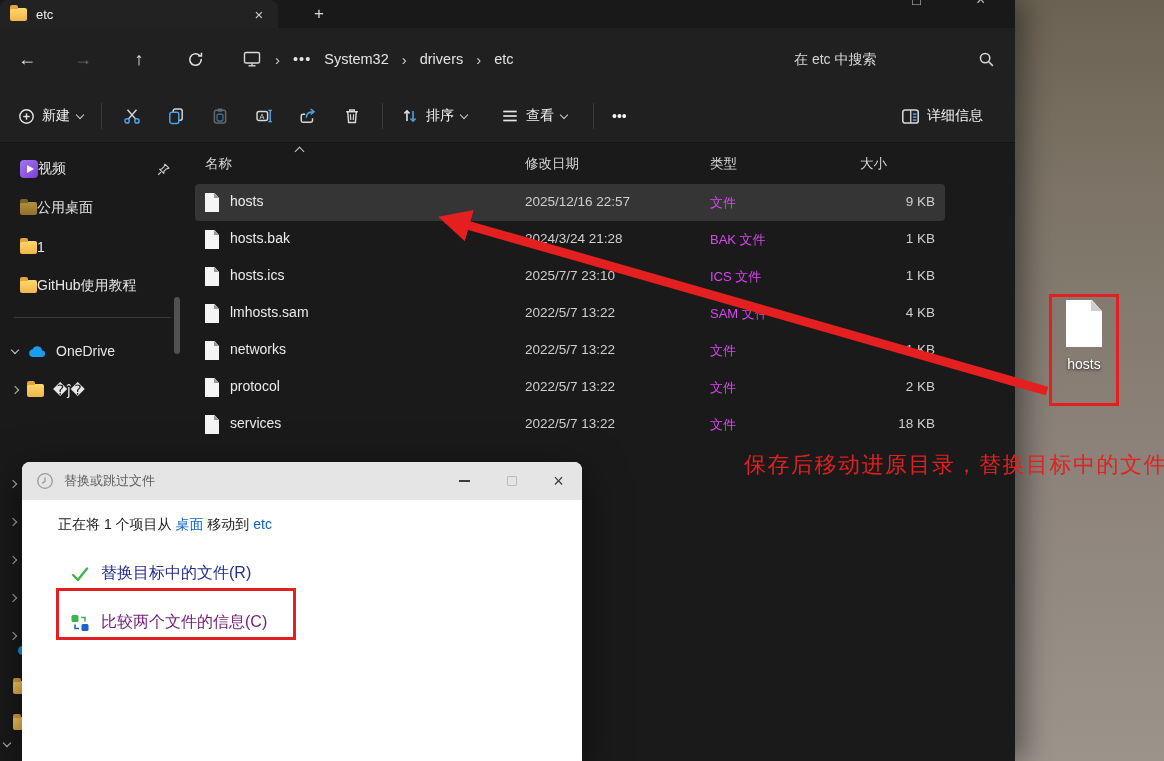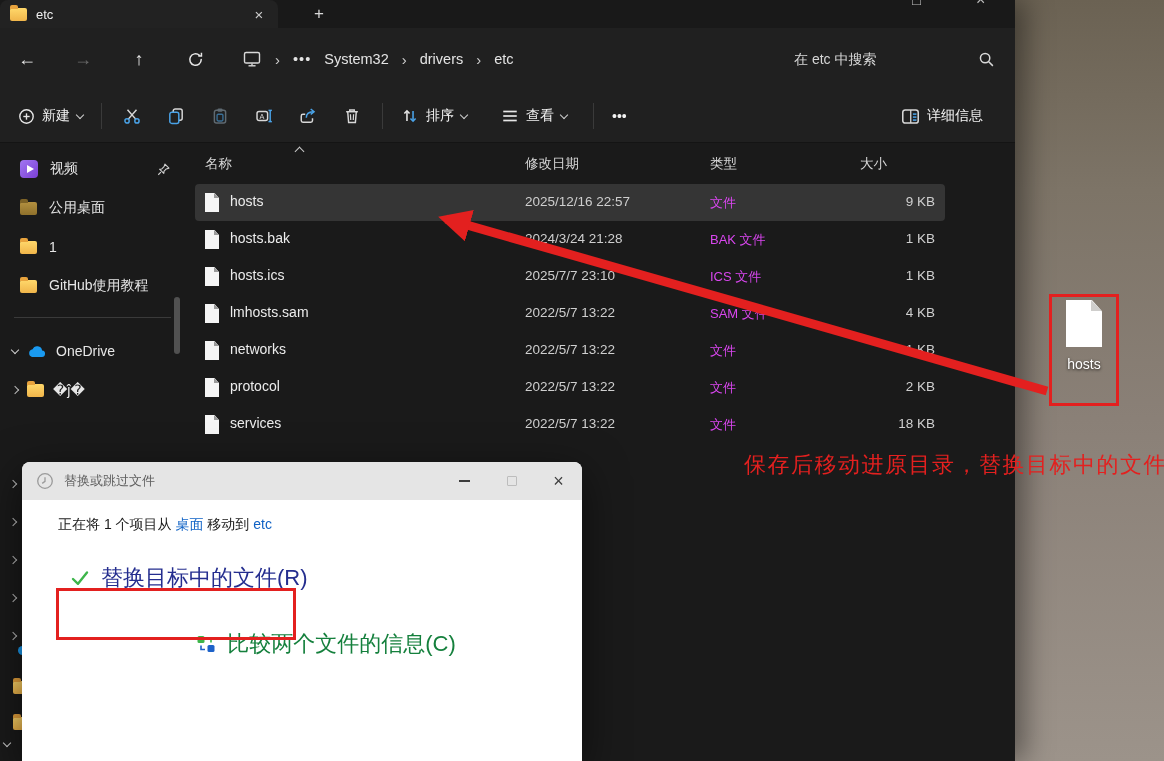--- a/index.html
+++ b/index.html
@@ -77,21 +77,21 @@
   .tico{width:44px;height:38px;display:flex;align-items:center;justify-content:center;flex:0 0 auto;}
   .vdiv{width:1px;height:26px;background:#3a3a3a;margin:0 8px;flex:0 0 auto;}
   .details-btn{margin-left:auto;margin-right:22px;}
 
   
   .wbody{position:absolute;left:0;top:143px;right:0;bottom:0;background:#1a1a1a;}
 
   
   .sidebar{position:absolute;left:0;top:143px;width:185px;bottom:0;padding-top:6px;}
   .srow{height:38px;margin:1px 8px;border-radius:4px;display:flex;align-items:center;
-    gap:12px;padding:0 6px 0 12px;font-size:14px;color:#e6e6e6;overflow:hidden;white-space:nowrap;}
+    padding:0 6px 0 12px;font-size:14px;color:#e6e6e6;overflow:hidden;white-space:nowrap;}
   .srow .pin{margin-left:auto;flex:0 0 auto;}
   .sdivider{height:1px;background:#3a3a3a;margin:12px 14px 14px 14px;}
   .srow.tree{padding-left:4px;gap:9px;}
   .stub{position:absolute;}
   .bluedot{width:9px;height:9px;border-radius:50%;background:#1a9af0;}
   .sscroll{position:absolute;left:174px;top:154px;width:6px;height:57px;border-radius:3px;background:#515151;}
 
   
   .fheader{position:absolute;left:195px;top:150px;width:750px;height:30px;font-size:13.5px;color:#d6d6d6;}
   .fheader .caret{position:absolute;left:101px;top:-2px;}
@@ -122,24 +122,24 @@
   .dlg-title-text{font-size:13px;color:#5f5f5f;margin-left:10px;}
   .dlg-ctrls{position:absolute;right:0;top:0;height:38px;display:flex;}
   .dlg-ctrl{width:47px;height:38px;display:flex;align-items:center;justify-content:center;}
   .dlg-min-bar{width:11px;height:1.5px;background:#3c3c3c;}
   .dlg-max-box{width:10px;height:10px;border:1.3px solid #bdbdbd;border-radius:1px;}
   .dlg-close-x{font-size:18px;color:#404040;line-height:1;}
   .dlg-body{position:relative;height:261px;background:#fff;}
   .dlg-status{padding:16px 0 0 36px;font-size:14px;color:#1a1a1a;}
   .dlg-status .lnk{color:#0f62c5;}
   .dlg-heading{margin:12px 0 0 36px;font-size:20px;color:#191919;}
-  .dlg-opt{display:flex;align-items:center;gap:11px;margin-left:48px;font-size:22px;}
+  .dlg-opt{display:flex;align-items:center;gap:11px;margin-left:48px;font-size:16px;}
   .dlg-opt.replace{margin-top:29px;color:#252e8f;}
   .dlg-opt.skip{margin-top:31px;color:#0e5fc3;}
-  .dlg-opt.compare{margin-top:36px;color:#15803d;justify-content:center;}
+  .dlg-opt.compare{margin-top:28px;color:#701a75;}
   .redbox{position:absolute;left:34px;top:88px;width:240px;height:52px;border:3px solid #e3201f;
     pointer-events:none;}
 </style>
 </head>
 <body>
 
 <div class="screen">
 
   <div class="desktop"></div>
   <div class="dicon">

